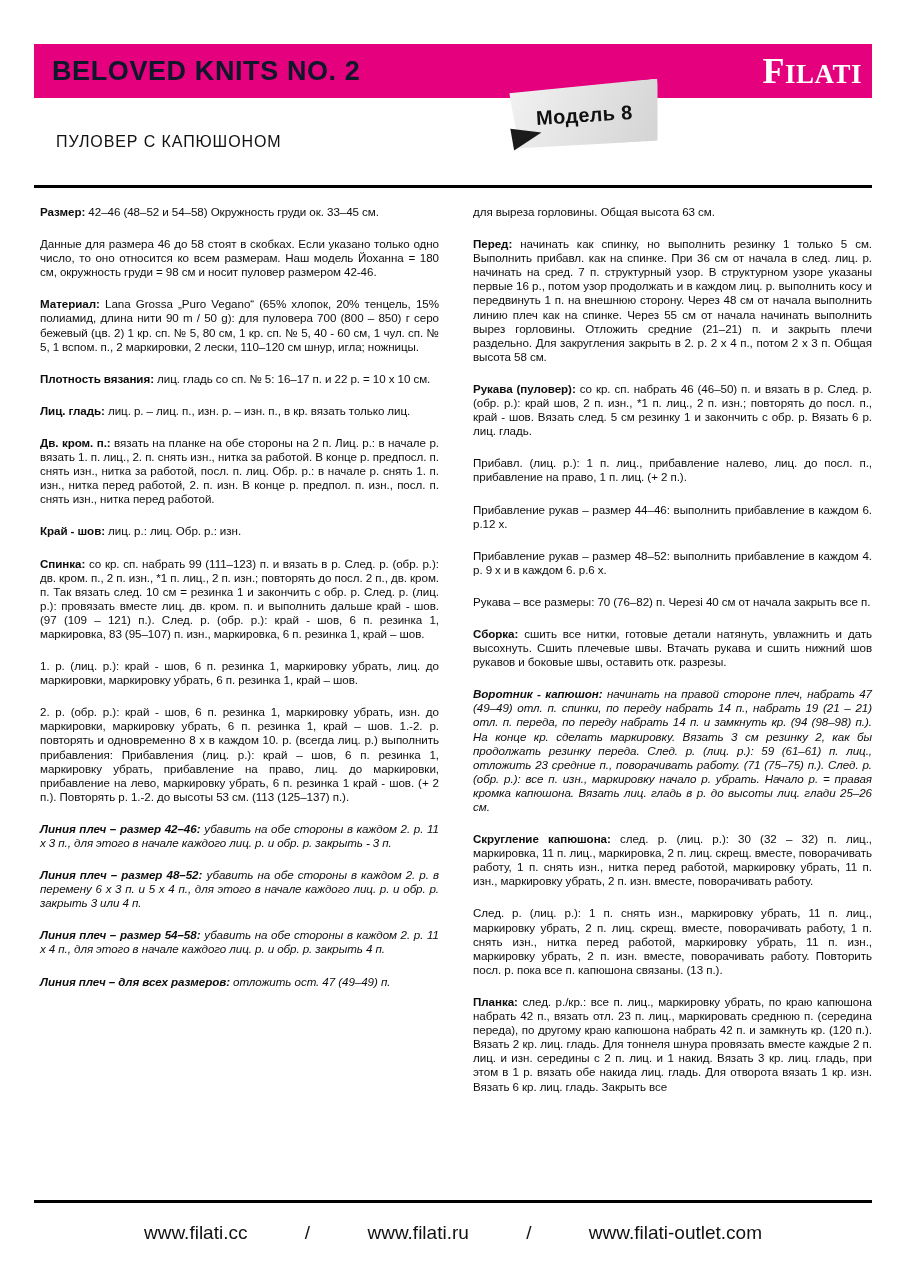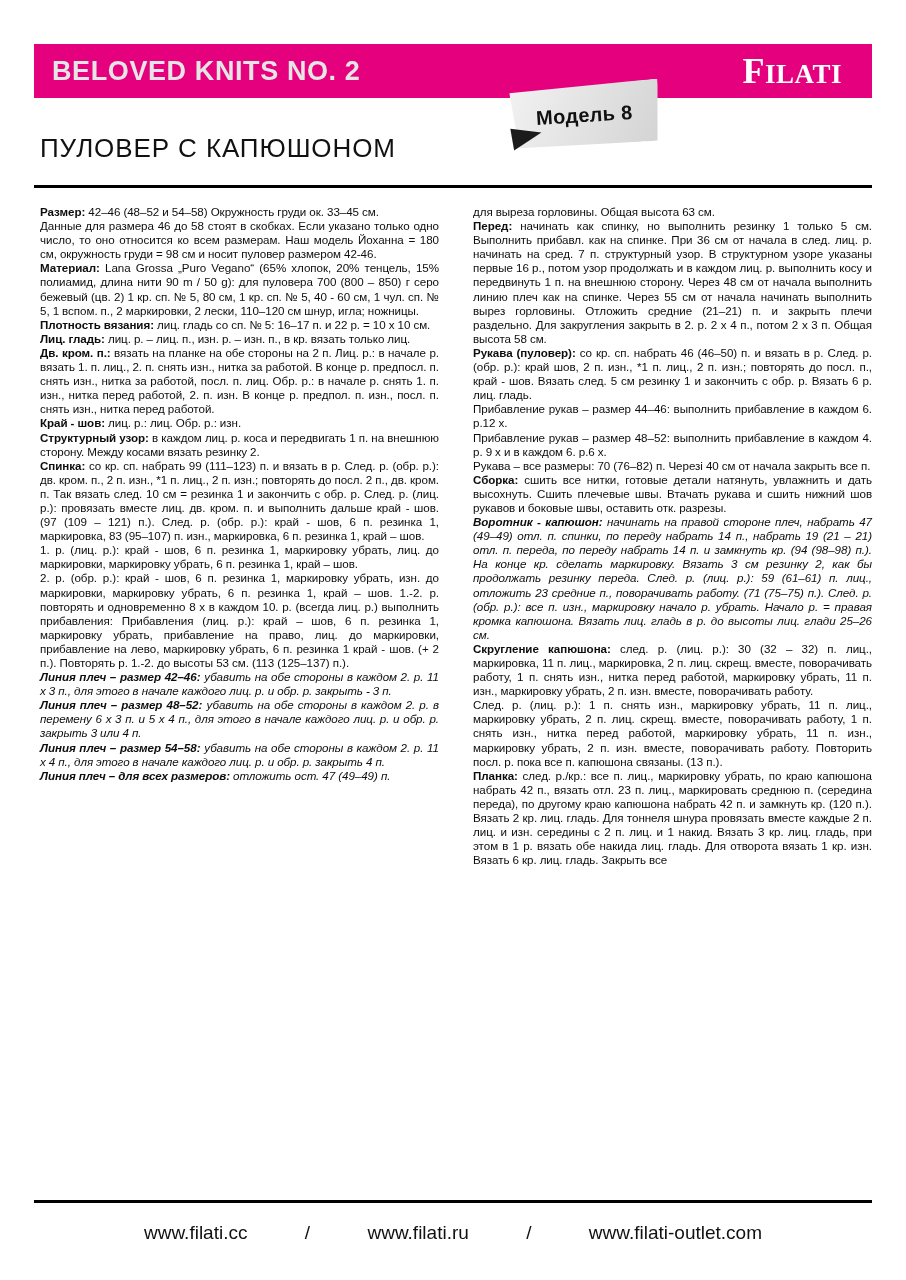--- a/index.html
+++ b/index.html
@@ -26,36 +26,36 @@
     width: 838px;
     height: 54px;
     background: #e5007d;
     display: flex;
     align-items: center;
     justify-content: space-between;
     box-sizing: border-box;
     padding: 0 0 0 18px;
   }
   .header-title {
-    color: #e5e5e5;
+    color: #0f172a;
     font-size: 27px;
     font-weight: 700;
     letter-spacing: 0.6px;
     line-height: 1;
     white-space: nowrap;
     font-family: "Liberation Sans", sans-serif;
   }
   .brand-logo {
     color: #ffffff;
     font-family: "Liberation Serif", serif;
     font-size: 36px;
     font-weight: 700;
     letter-spacing: 0.5px;
     line-height: 1;
-    padding-right: 30px;
+    padding-right: 10px;
     white-space: nowrap;
   }
   .brand-logo .sm {
     font-size: 27px;
   }
   .brand-logo .dot-i {
     position: relative;
   }
 
   
@@ -88,23 +88,23 @@
     width: 0;
     height: 0;
     border-left: 30px solid #1b1b1b;
     border-top: 9px solid transparent;
     border-bottom: 13px solid transparent;
     transform: rotate(-10deg);
   }
 
   .subtitle {
     position: absolute;
-    left: 40px;
+    left: 56px;
     top: 133px;
-    font-size: 26px;
+    font-size: 16px;
     letter-spacing: 0.9px;
     color: #111111;
     white-space: nowrap;
   }
 
   .rule-top {
     position: absolute;
     left: 34px;
     top: 185px;
     width: 838px;
@@ -127,21 +127,21 @@
   p.para {
     margin: 0 0 0 0;
     font-size: 11.6px;
     line-height: 14.1px;
     text-align: justify;
     color: #0d0d0d;
     letter-spacing: -0.05px;
     word-spacing: -0.1px;
   }
   p.para + p.para {
-    margin-top: 0px;
+    margin-top: 18px;
   }
   .lead {
     font-weight: 700;
   }
   .lead-i {
     font-weight: 700;
     font-style: italic;
   }
   .italic {
     font-style: italic;
@@ -198,33 +198,33 @@
 
 <div class="columns">
   <div class="col" id="left-col">
       <p class="para"><span class="lead">Размер:</span><span> 42–46 (48–52 и 54–58) Окружность груди ок. 33–45 см.</span></p>
       <p class="para"><span>Данные для размера 46 до 58 стоят в скобках. Если указано только одно число, то оно относится ко всем размерам. Наш модель Йоханна = 180 см, окружность груди = 98 см и носит пуловер размером 42-46.</span></p>
       <p class="para"><span class="lead">Материал:</span><span> Lana Grossa „Puro Vegano“ (65% хлопок, 20% тенцель, 15% полиамид, длина нити 90 m / 50 g): для пуловера 700 (800 – 850) г серо бежевый (цв. 2) 1 кр. сп. № 5, 80 см, 1 кр. сп. № 5, 40 - 60 см, 1 чул. сп. № 5, 1 вспом. п., 2 маркировки, 2 лески, 110–120 см шнур, игла; ножницы.</span></p>
       <p class="para"><span class="lead">Плотность вязания:</span><span> лиц. гладь со сп. № 5: 16–17 п. и 22 р. = 10 х 10 см.</span></p>
       <p class="para"><span class="lead">Лиц. гладь:</span><span> лиц. р. – лиц. п., изн. р. – изн. п., в кр. вязать только лиц.</span></p>
       <p class="para"><span class="lead">Дв. кром. п.:</span><span> вязать на планке на обе стороны на 2 п.  Лиц. р.: в начале р. вязать 1. п. лиц., 2. п. снять изн., нитка за работой. В конце р. предпосл. п. снять изн., нитка за работой, посл. п. лиц. Обр. р.: в начале р. снять 1. п. изн., нитка перед работой, 2. п. изн. В конце р. предпол. п. изн., посл. п. снять изн., нитка перед работой.</span></p>
       <p class="para"><span class="lead">Край - шов:</span><span> лиц. р.: лиц. Обр. р.: изн.</span></p>
-      <p class="para"><span class="lead">Структурный узор:</span><span> в каждом лиц. р. коса и передвигать 1 п. на внешнюю сторону. Между косами вязать резинку 2.</span></p>
       <p class="para"><span class="lead">Спинка:</span><span> со кр. сп. набрать 99 (111–123) п. и вязать в р. След. р. (обр. р.): дв. кром. п., 2 п. изн., *1 п. лиц., 2 п. изн.; повторять до посл. 2 п., дв. кром. п. Так вязать след. 10 см = резинка 1 и закончить с обр. р.  След. р. (лиц. р.): провязать вместе лиц. дв. кром. п. и выполнить дальше край - шов. (97 (109 – 121) п.). След. р. (обр. р.): край - шов, 6 п. резинка 1, маркировка, 83 (95–107) п. изн., маркировка, 6 п. резинка 1, край – шов.</span></p>
       <p class="para"><span>1. р. (лиц. р.): край - шов, 6 п. резинка 1, маркировку убрать, лиц. до маркировки, маркировку убрать, 6 п. резинка 1, край – шов.</span></p>
       <p class="para"><span>2. р. (обр. р.): край - шов, 6 п. резинка 1, маркировку убрать, изн. до маркировки, маркировку убрать, 6 п. резинка 1, край – шов. 1.-2. р. повторять и одновременно 8 х в каждом 10. р. (всегда лиц. р.) выполнить прибавления: Прибавления (лиц. р.): край – шов, 6 п. резинка 1, маркировку убрать, прибавление на право, лиц. до маркировки, прибавление на лево, маркировку убрать, 6 п. резинка 1 край - шов. (+ 2 п.). Повторять р. 1.-2. до высоты 53 см. (113 (125–137) п.).</span></p>
       <p class="para"><span class="lead-i">Линия плеч – размер 42–46:</span><span class="italic"> убавить на обе стороны в каждом 2. р. 11 х 3 п., для этого в начале каждого лиц. р.  и обр. р. закрыть - 3 п.</span></p>
       <p class="para"><span class="lead-i">Линия плеч – размер 48–52:</span><span class="italic"> убавить на обе стороны в каждом 2. р. в перемену 6 х 3 п. и 5 х 4 п., для этого в начале каждого лиц. р.  и обр. р. закрыть 3 или 4 п.</span></p>
       <p class="para"><span class="lead-i">Линия плеч – размер 54–58:</span><span class="italic"> убавить на обе стороны в каждом 2. р. 11 х 4 п., для этого в начале каждого лиц. р.  и обр. р. закрыть 4 п.</span></p>
       <p class="para"><span class="lead-i">Линия плеч – для всех размеров:</span><span class="italic"> отложить ост. 47 (49–49) п.</span></p>
     </div>
   <div class="col" id="right-col">
       <p class="para"><span>для выреза горловины. Общая высота 63 см.</span></p>
       <p class="para"><span class="lead">Перед:</span><span> начинать как спинку, но выполнить резинку 1 только 5 см. Выполнить прибавл. как на спинке. При 36 см от начала в след. лиц. р. начинать на сред. 7 п. структурный узор. В структурном узоре указаны первые 16 р., потом узор продолжать и в каждом лиц. р. выполнить косу и передвинуть 1 п. на внешнюю сторону. Через 48 см от начала выполнить линию плеч как на спинке. Через 55 см от начала начинать выполнить вырез горловины. Отложить средние (21–21) п. и закрыть плечи раздельно. Для закругления закрыть в 2. р. 2 х 4 п., потом 2 х 3 п. Общая высота 58 см.</span></p>
       <p class="para"><span class="lead">Рукава (пуловер):</span><span> со кр. сп. набрать 46 (46–50) п. и вязать в р. След. р. (обр. р.): край шов, 2 п. изн., *1 п. лиц., 2 п. изн.; повторять до посл. п., край - шов. Вязать след. 5 см резинку 1 и закончить с обр. р. Вязать 6 р. лиц. гладь.</span></p>
+      <p class="para"><span>Прибавл. (лиц. р.): 1 п. лиц., прибавление налево, лиц. до посл. п., прибавление на право, 1 п. лиц. (+ 2 п.).</span></p>
       <p class="para"><span>Прибавление рукав – размер 44–46: выполнить прибавление в каждом 6. р.12 х.</span></p>
       <p class="para"><span>Прибавление рукав – размер 48–52: выполнить прибавление в каждом 4. р. 9 х и в каждом 6. р.6 х.</span></p>
       <p class="para"><span>Рукава – все размеры: 70 (76–82) п. Черезi 40 см от начала закрыть все п.</span></p>
       <p class="para"><span class="lead">Сборка:</span><span> сшить все нитки, готовые детали натянуть, увлажнить и дать высохнуть. Сшить плечевые швы. Втачать рукава и сшить нижний шов рукавов и боковые швы, оставить отк. разрезы.</span></p>
       <p class="para"><span class="lead-i">Воротник - капюшон:</span><span class="italic"> начинать на правой стороне плеч, набрать 47 (49–49) отл. п. спинки, по переду набрать 14 п., набрать 19 (21 – 21) отл. п. переда, по переду набрать 14 п. и замкнуть кр. (94 (98–98) п.). На конце кр. сделать маркировку. Вязать 3 см резинку 2, как бы продолжать резинку переда. След. р. (лиц. р.): 59 (61–61) п. лиц., отложить 23 средние п., поворачивать работу. (71 (75–75) п.). След. р. (обр. р.): все п. изн., маркировку начало р. убрать. Начало р. = правая кромка капюшона.  Вязать лиц. гладь в р. до высоты лиц. глади 25–26 см.</span></p>
       <p class="para"><span class="lead">Скругление капюшона:</span><span> след. р. (лиц. р.): 30 (32 – 32) п. лиц., маркировка, 11 п. лиц., маркировка, 2 п. лиц. скрещ. вместе, поворачивать работу, 1 п. снять изн., нитка перед работой, маркировку убрать, 11 п. изн., маркировку убрать, 2 п. изн. вместе, поворачивать работу.</span></p>
       <p class="para"><span>След. р. (лиц. р.): 1 п. снять изн., маркировку убрать, 11 п. лиц., маркировку убрать, 2 п. лиц. скрещ. вместе, поворачивать работу, 1 п. снять изн., нитка перед работой, маркировку убрать, 11 п. изн., маркировку убрать, 2 п. изн. вместе, поворачивать работу. Повторить посл. р. пока все п. капюшона связаны. (13 п.).</span></p>
       <p class="para"><span class="lead">Планка:</span><span> след. р./кр.: все п. лиц., маркировку убрать, по краю капюшона набрать 42 п., вязать отл. 23 п. лиц., маркировать среднюю п. (середина переда), по другому краю капюшона набрать 42 п. и замкнуть кр. (120 п.).  Вязать 2 кр. лиц. гладь. Для тоннеля шнура провязать вместе каждые 2 п. лиц. и изн. середины с 2 п. лиц. и 1 накид. Вязать 3 кр. лиц. гладь, при этом в 1 р. вязать обе накида лиц. гладь. Для отворота вязать 1 кр. изн. Вязать 6 кр. лиц. гладь. Закрыть все</span></p>
     </div>
 </div>

